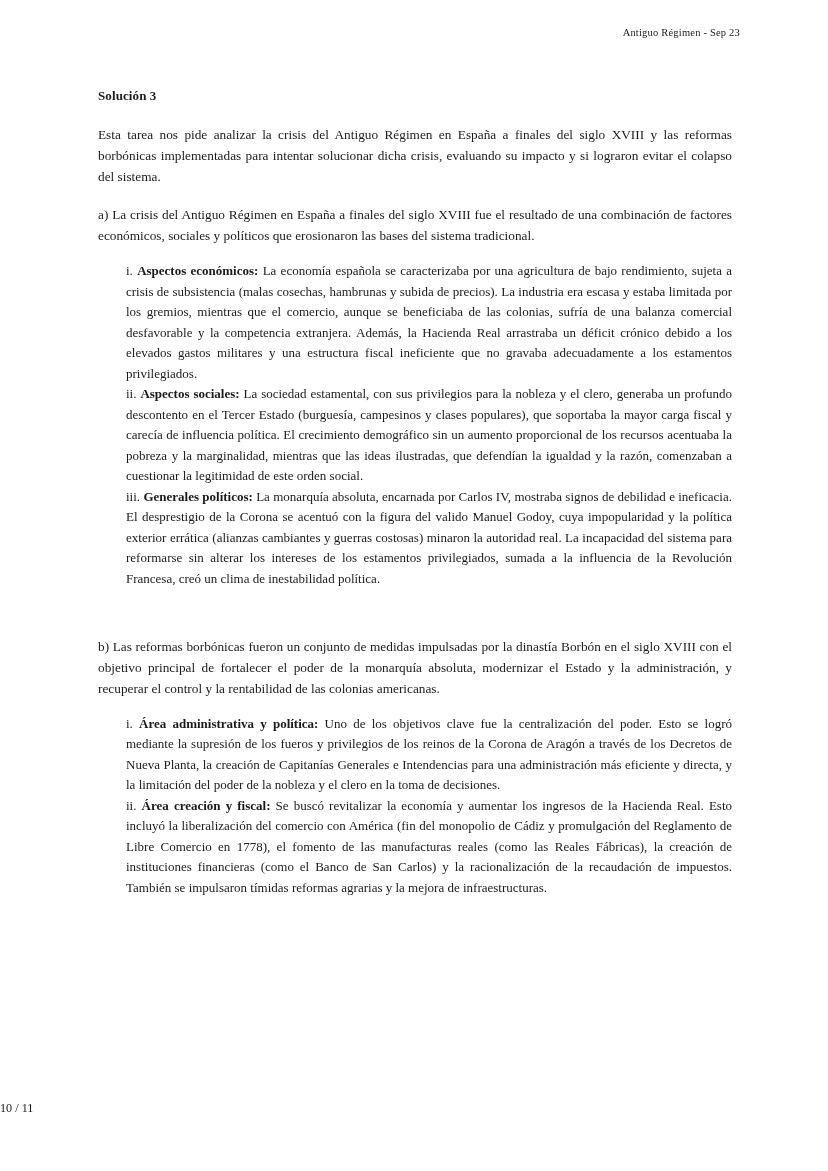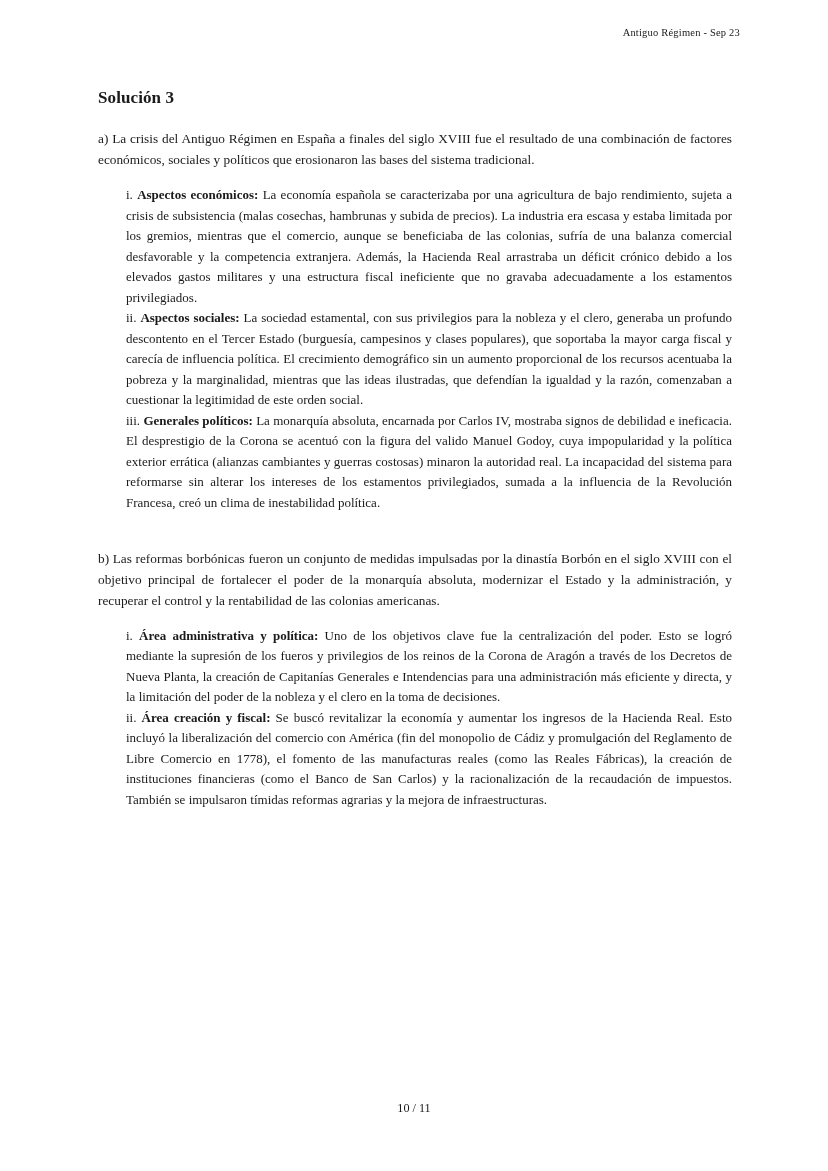--- a/index.html
+++ b/index.html
@@ -30,35 +30,36 @@
     letter-spacing: 0.2px;
     color: #1a1a1a;
   }
   .content {
     position: absolute;
     top: 88px;
     left: 98px;
     width: 634px;
   }
   h1.section-title {
-    font-size: 17px;
+    font-size: 13px;
     font-weight: bold;
     margin: 0 0 20px 0;
     letter-spacing: 0.1px;
   }
   p.para {
     font-size: 13.3px;
     line-height: 1.58;
     margin: 0 0 17px 0;
     text-align: justify;
     text-justify: inter-word;
     hyphens: auto;
   }
   p.para.tight {
     margin-bottom: 15px;
+    margin-top: 12px;
   }
   .list-block {
     margin: 0 0 10px 0;
     padding: 0 0 0 28px;
   }
   .list-item {
     font-size: 13px;
     line-height: 1.58;
     text-align: justify;
     hyphens: auto;
@@ -72,36 +73,37 @@
   .list-item .lead {
     font-weight: bold;
   }
   .spacer-lg { height: 24px; }
   .spacer-sm { height: 10px; }
   .footer-pagenum {
     position: absolute;
     bottom: 55px;
     left: 0;
     width: 828px;
-    text-align: center;
+    text-align: left;
     font-size: 12.2px;
     color: #1a1a1a;
   }
 </style>
 </head>
 <body>
 
 <div class="page">
 
   <div class="running-head">Antiguo Régimen - Sep 23</div>
 
   <div class="content">
 
     <h1 class="section-title">Solución 3</h1>
 
+    <p class="para">Esta tarea nos pide analizar la crisis del Antiguo Régimen en España a finales del siglo XVIII y las reformas borbónicas implementadas para intentar solucionar dicha crisis, evaluando su impacto y si lograron evitar el colapso del sistema.</p>
 
     <p class="para tight">a) La crisis del Antiguo Régimen en España a finales del siglo XVIII fue el resultado de una combinación de factores económicos, sociales y políticos que erosionaron las bases del sistema tradicional.</p>
 
     <div class="list-block">
       <p class="list-item">
         <span class="marker">i.</span>
         <span class="lead">Aspectos económicos:</span>
         <span>La economía española se caracterizaba por una agricultura de bajo rendimiento, sujeta a crisis de subsistencia (malas cosechas, hambrunas y subida de precios). La industria era escasa y estaba limitada por los gremios, mientras que el comercio, aunque se beneficiaba de las colonias, sufría de una balanza comercial desfavorable y la competencia extranjera. Además, la Hacienda Real arrastraba un déficit crónico debido a los elevados gastos militares y una estructura fiscal ineficiente que no gravaba adecuadamente a los estamentos privilegiados.</span>
       </p>
       <p class="list-item">

